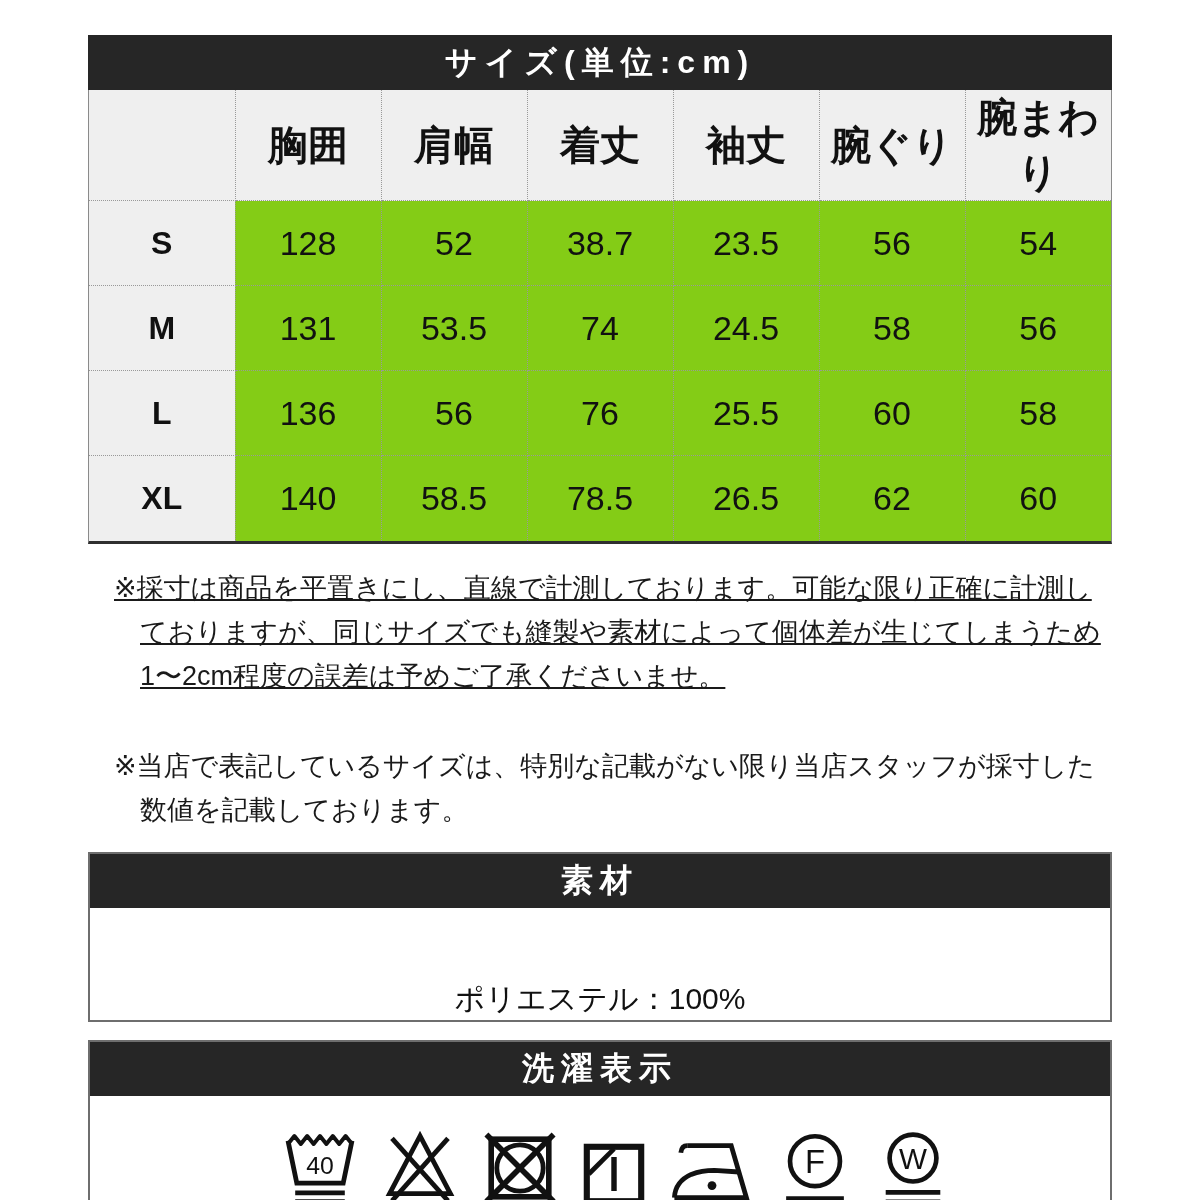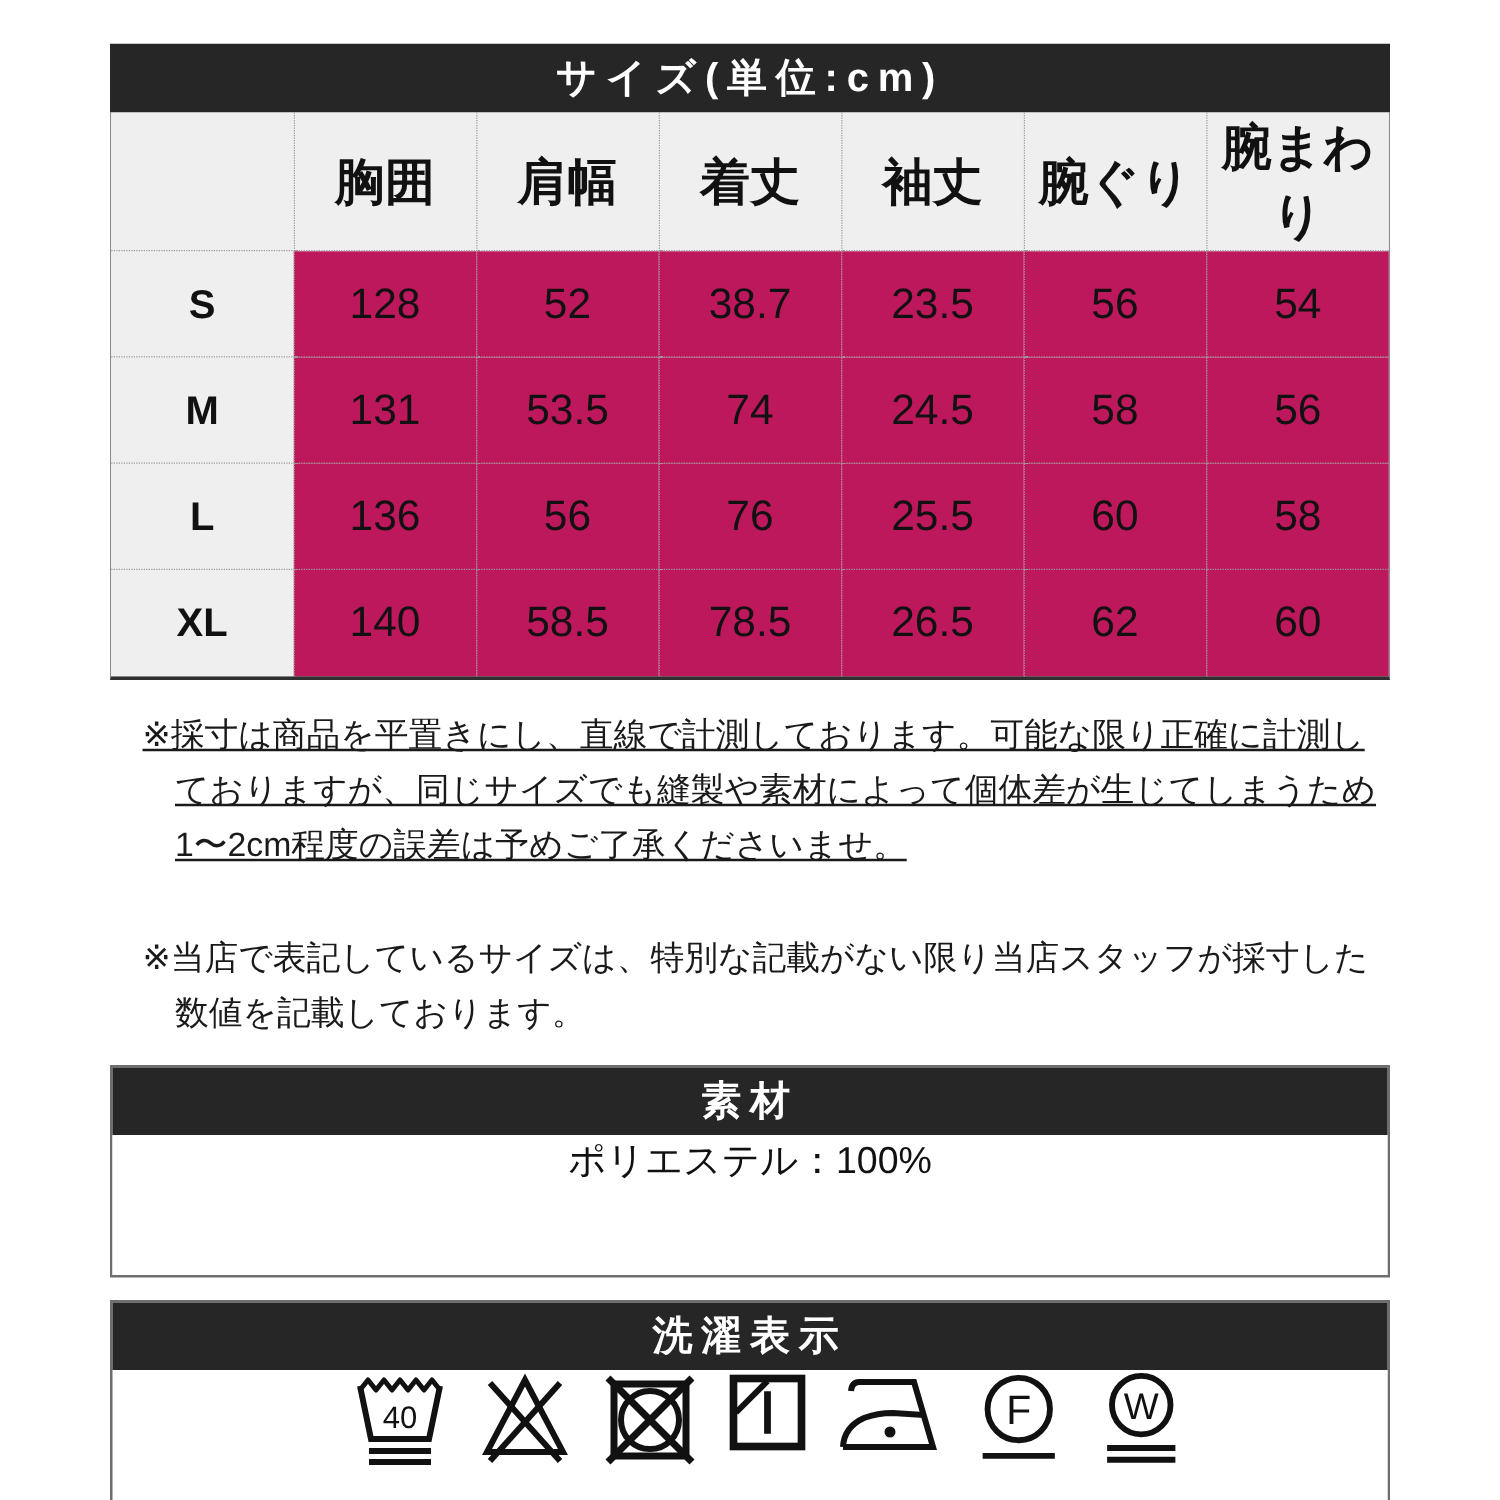--- a/index.html
+++ b/index.html
@@ -18,33 +18,33 @@
   table { width:100%; border-collapse:collapse; table-layout:fixed; }
   th, td { border:1px dotted #999; text-align:center; vertical-align:middle; }
   table tr > *:first-child { border-left:none; }
   table tr > *:last-child  { border-right:none; }
   thead tr > * { border-top:none; }
   tbody tr:last-child > * { border-bottom:none; }
   thead th { background:#efefef; font-size:40px; font-weight:bold; height:88px;margin-top:44px; }
   thead th.corner, tbody th { background:#efefef; }
   tbody tr { height:85px; }
   tbody th { font-size:32px; font-weight:bold; width:110px; }
-  tbody td { background:#be185d; font-size:34px; font-weight:normal; }
+  tbody td { background:#84cc16; font-size:34px; font-weight:normal; }
 
   
   .notes { padding:22px 10px 0 26px; color:#1a1a1a; }
   .note { margin-top:22px; font-size:27px; line-height:44px; white-space:nowrap; }
   .note .indent { margin-left:26px; }
   .note:first-child { margin-top:0;text-decoration:underline; }
 
   
   .box { border:2px solid #6e6e6e; margin-top:18px; }
   .box .bar { height:54px; }
   .box-content { background:#fff; height:112px; display:flex;
-    align-items:flex-start; justify-content:center; }
+    align-items:flex-end; justify-content:center; }
   .material-value { font-size:30px; }
   .symbols { gap:20px;margin-left:32px; }
   .symbol { display:flex; align-items:center; justify-content:center; }
   svg text { font-family:"Liberation Sans","DejaVu Sans",sans-serif; }
 </style>
 </head>
 <body>
 
 <div class="page">
 

